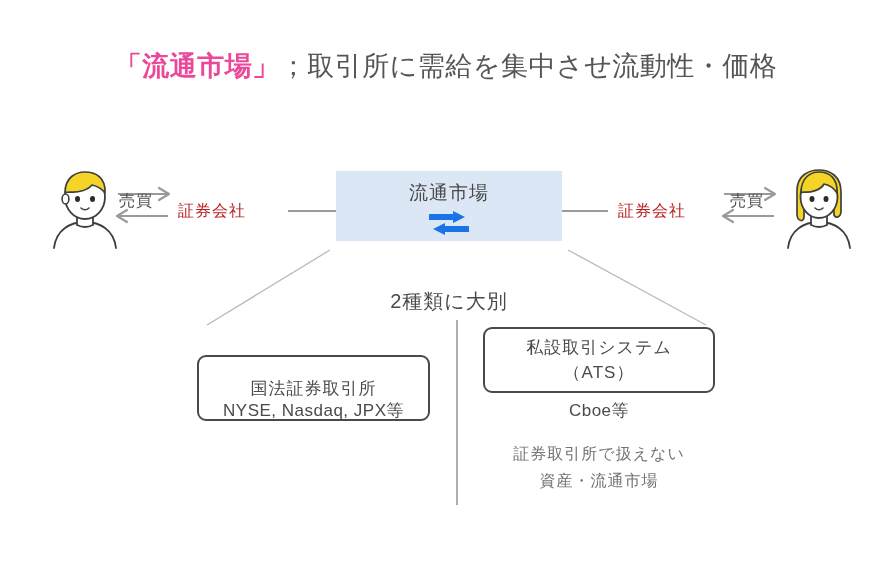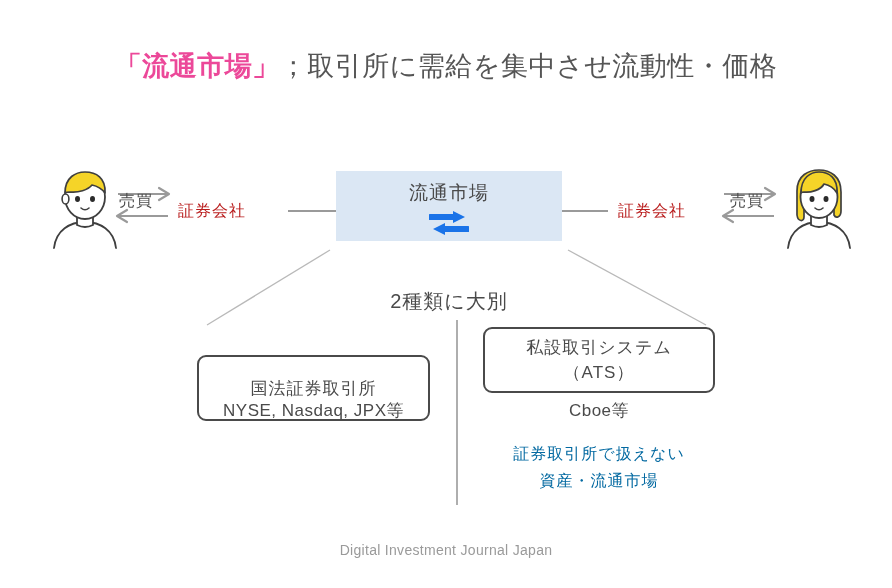--- a/index.html
+++ b/index.html
@@ -152,21 +152,21 @@
   #cat-examples-right { left: 483px; top: 399px; width: 232px; }
 
   #cat-note-right {
     position: absolute;
     left: 470px;
     top: 440px;
     width: 258px;
     text-align: center;
     font-size: 16px;
     line-height: 27px;
-    color: #0369a1;
+    color: #737373;
     letter-spacing: 1px;
   }
 
   
   #footer {
     position: absolute;
     left: 0;
     top: 542px;
     width: 892px;
     text-align: center;
@@ -286,15 +286,14 @@
     <div class="cat-line">私設取引システム</div>
     <div class="cat-line">（ATS）</div>
   </div>
   <div id="cat-examples-right" class="cat-examples">Cboe等</div>
 
   <div id="cat-note-right">
     <div>証券取引所で扱えない</div>
     <div>資産・流通市場</div>
   </div>
 
-  <div id="footer">Digital Investment Journal Japan</div>
 
 </div>
 
 </body></html>

